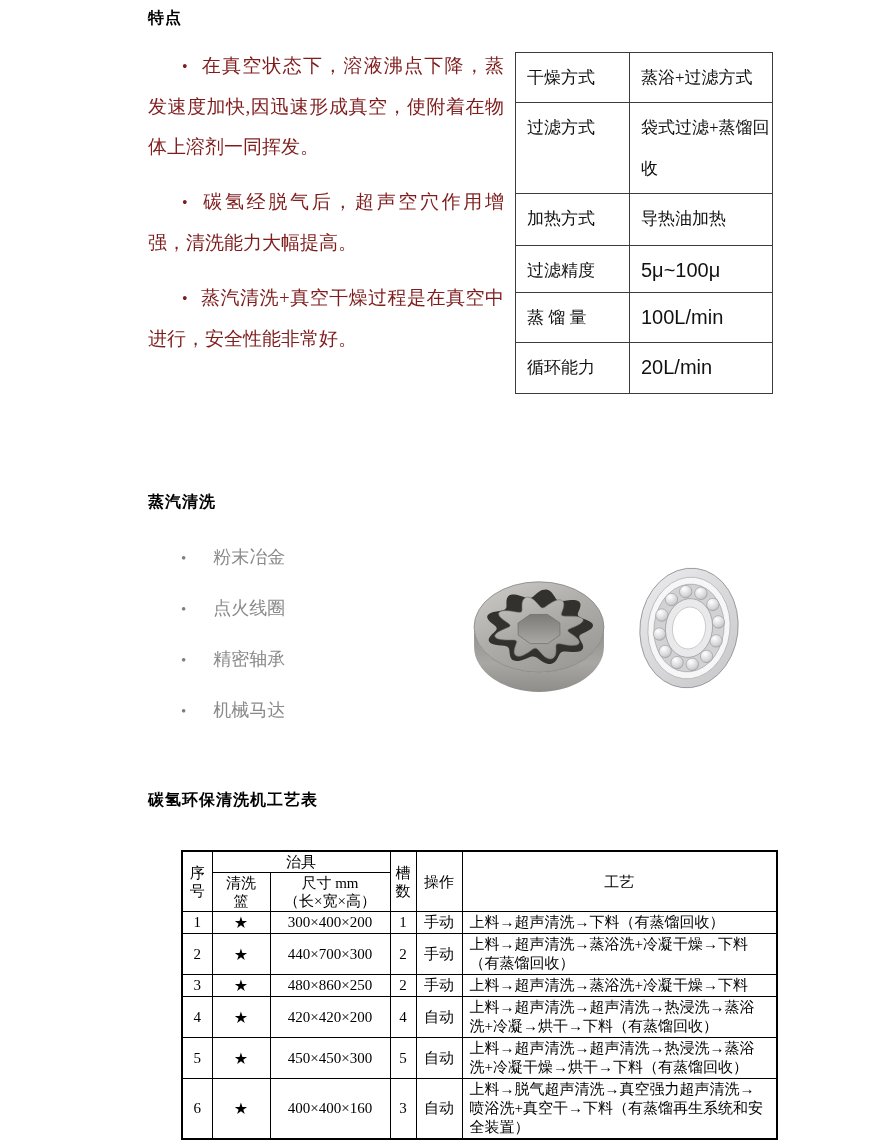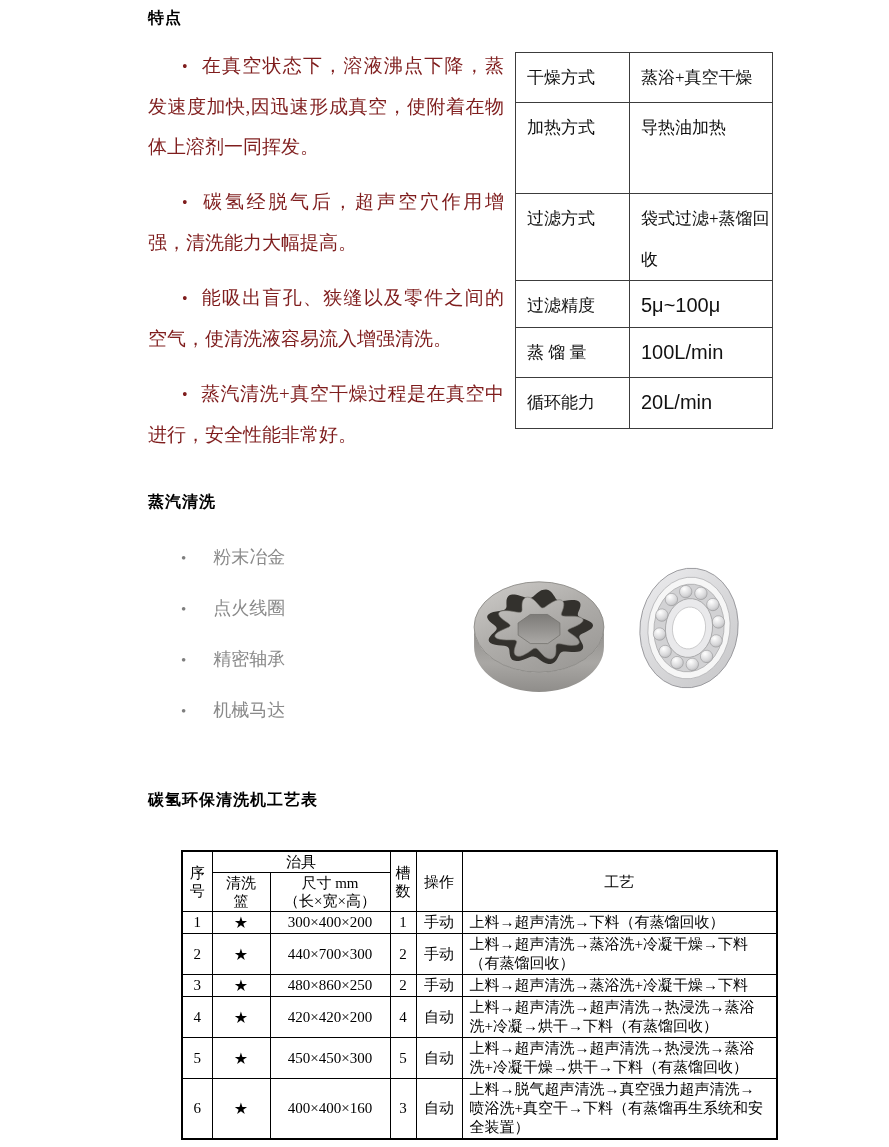--- a/index.html
+++ b/index.html
@@ -72,41 +72,40 @@
   .proc td.star-cell { font-size:16px; }
 </style>
 </head>
 <body>
 
 <h2 class="heading" id="features-heading">特点</h2>
 
 <div class="features">
   <p class="feat"><span class="bullet">•</span><span>在真空状态下，溶液沸点下降，蒸发速度加快,因迅速形成真空，使附着在物体上溶剂一同挥发。</span></p>
   <p class="feat"><span class="bullet">•</span><span>碳氢经脱气后，超声空穴作用增强，清洗能力大幅提高。</span></p>
-  <p class="feat"><span class="bullet">•</span><span>能吸出盲孔、狭缝以及零件之间的空气，使清洗液容易流入增强清洗。</span></p>
   <p class="feat"><span class="bullet">•</span><span>蒸汽清洗+真空干燥过程是在真空中进行，安全性能非常好。</span></p>
 </div>
 
 <table class="spec">
   <colgroup>
       <col class="c1">
       <col class="c2">
     </colgroup>
   <tbody>
     <tr>
       <td>干燥方式</td>
-      <td class="v">蒸浴+真空干燥</td>
+      <td class="v">蒸浴+过滤方式</td>
+    </tr>
+    <tr>
+      <td>过滤方式</td>
+      <td class="v">袋式过滤+蒸馏回收</td>
     </tr>
     <tr>
       <td>加热方式</td>
       <td class="v">导热油加热</td>
-    </tr>
-    <tr>
-      <td>过滤方式</td>
-      <td class="v">袋式过滤+蒸馏回收</td>
     </tr>
     <tr>
       <td>过滤精度</td>
       <td class="v">5μ~100μ</td>
     </tr>
     <tr>
       <td>蒸 馏 量</td>
       <td class="v">100L/min</td>
     </tr>
     <tr>

